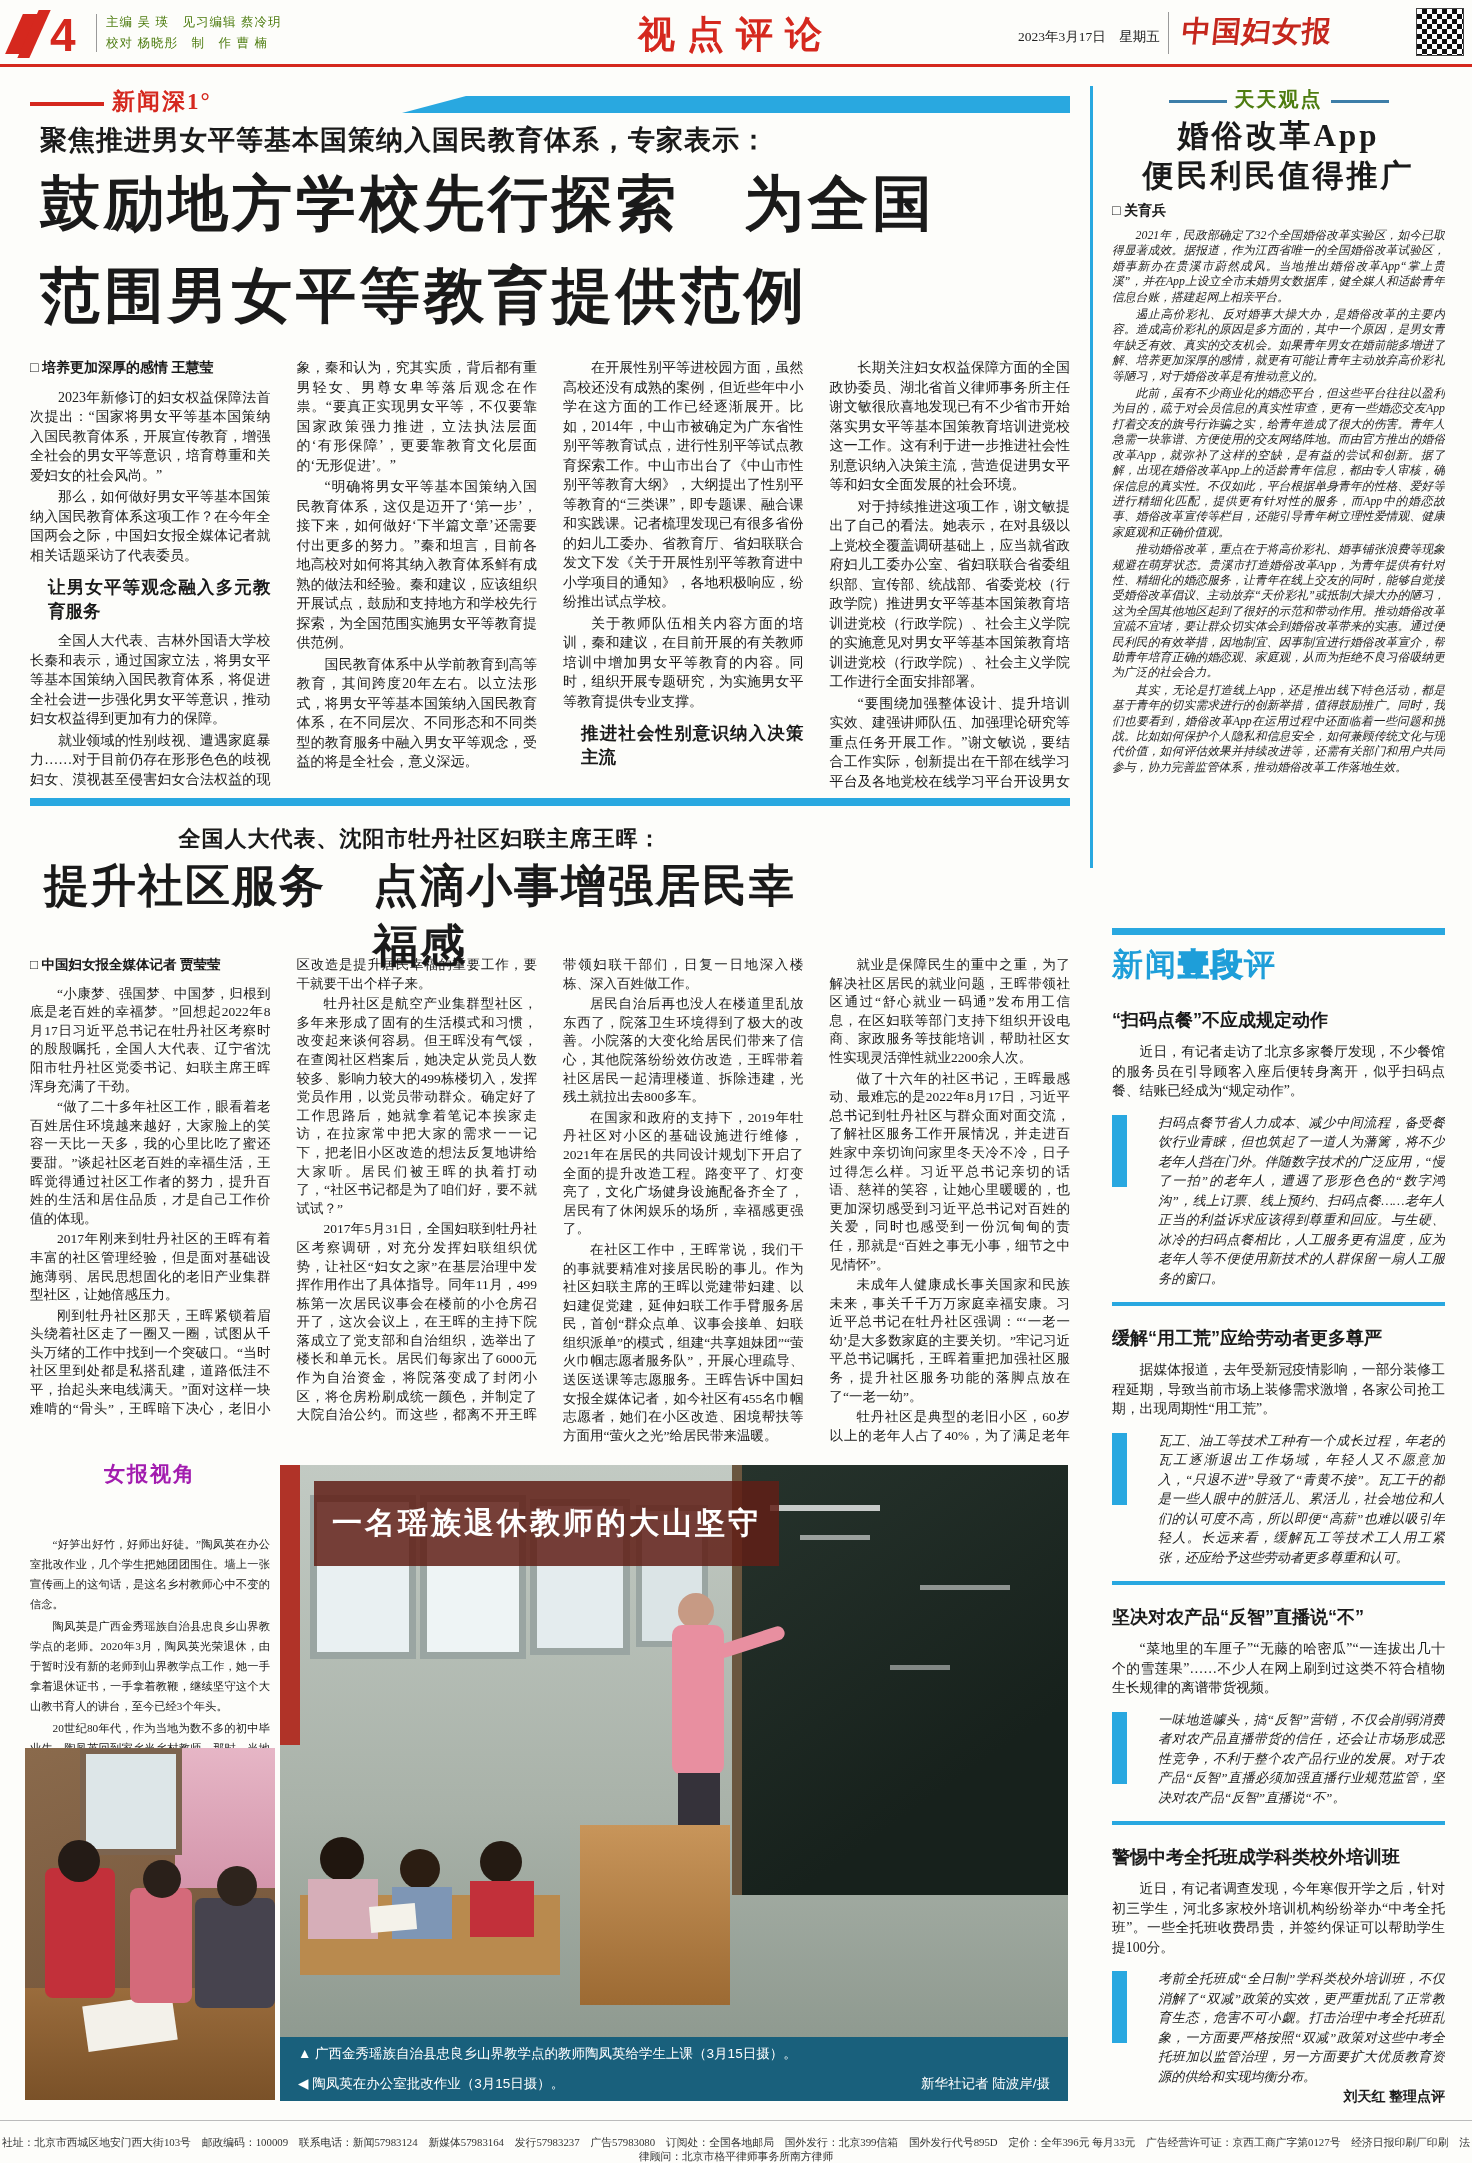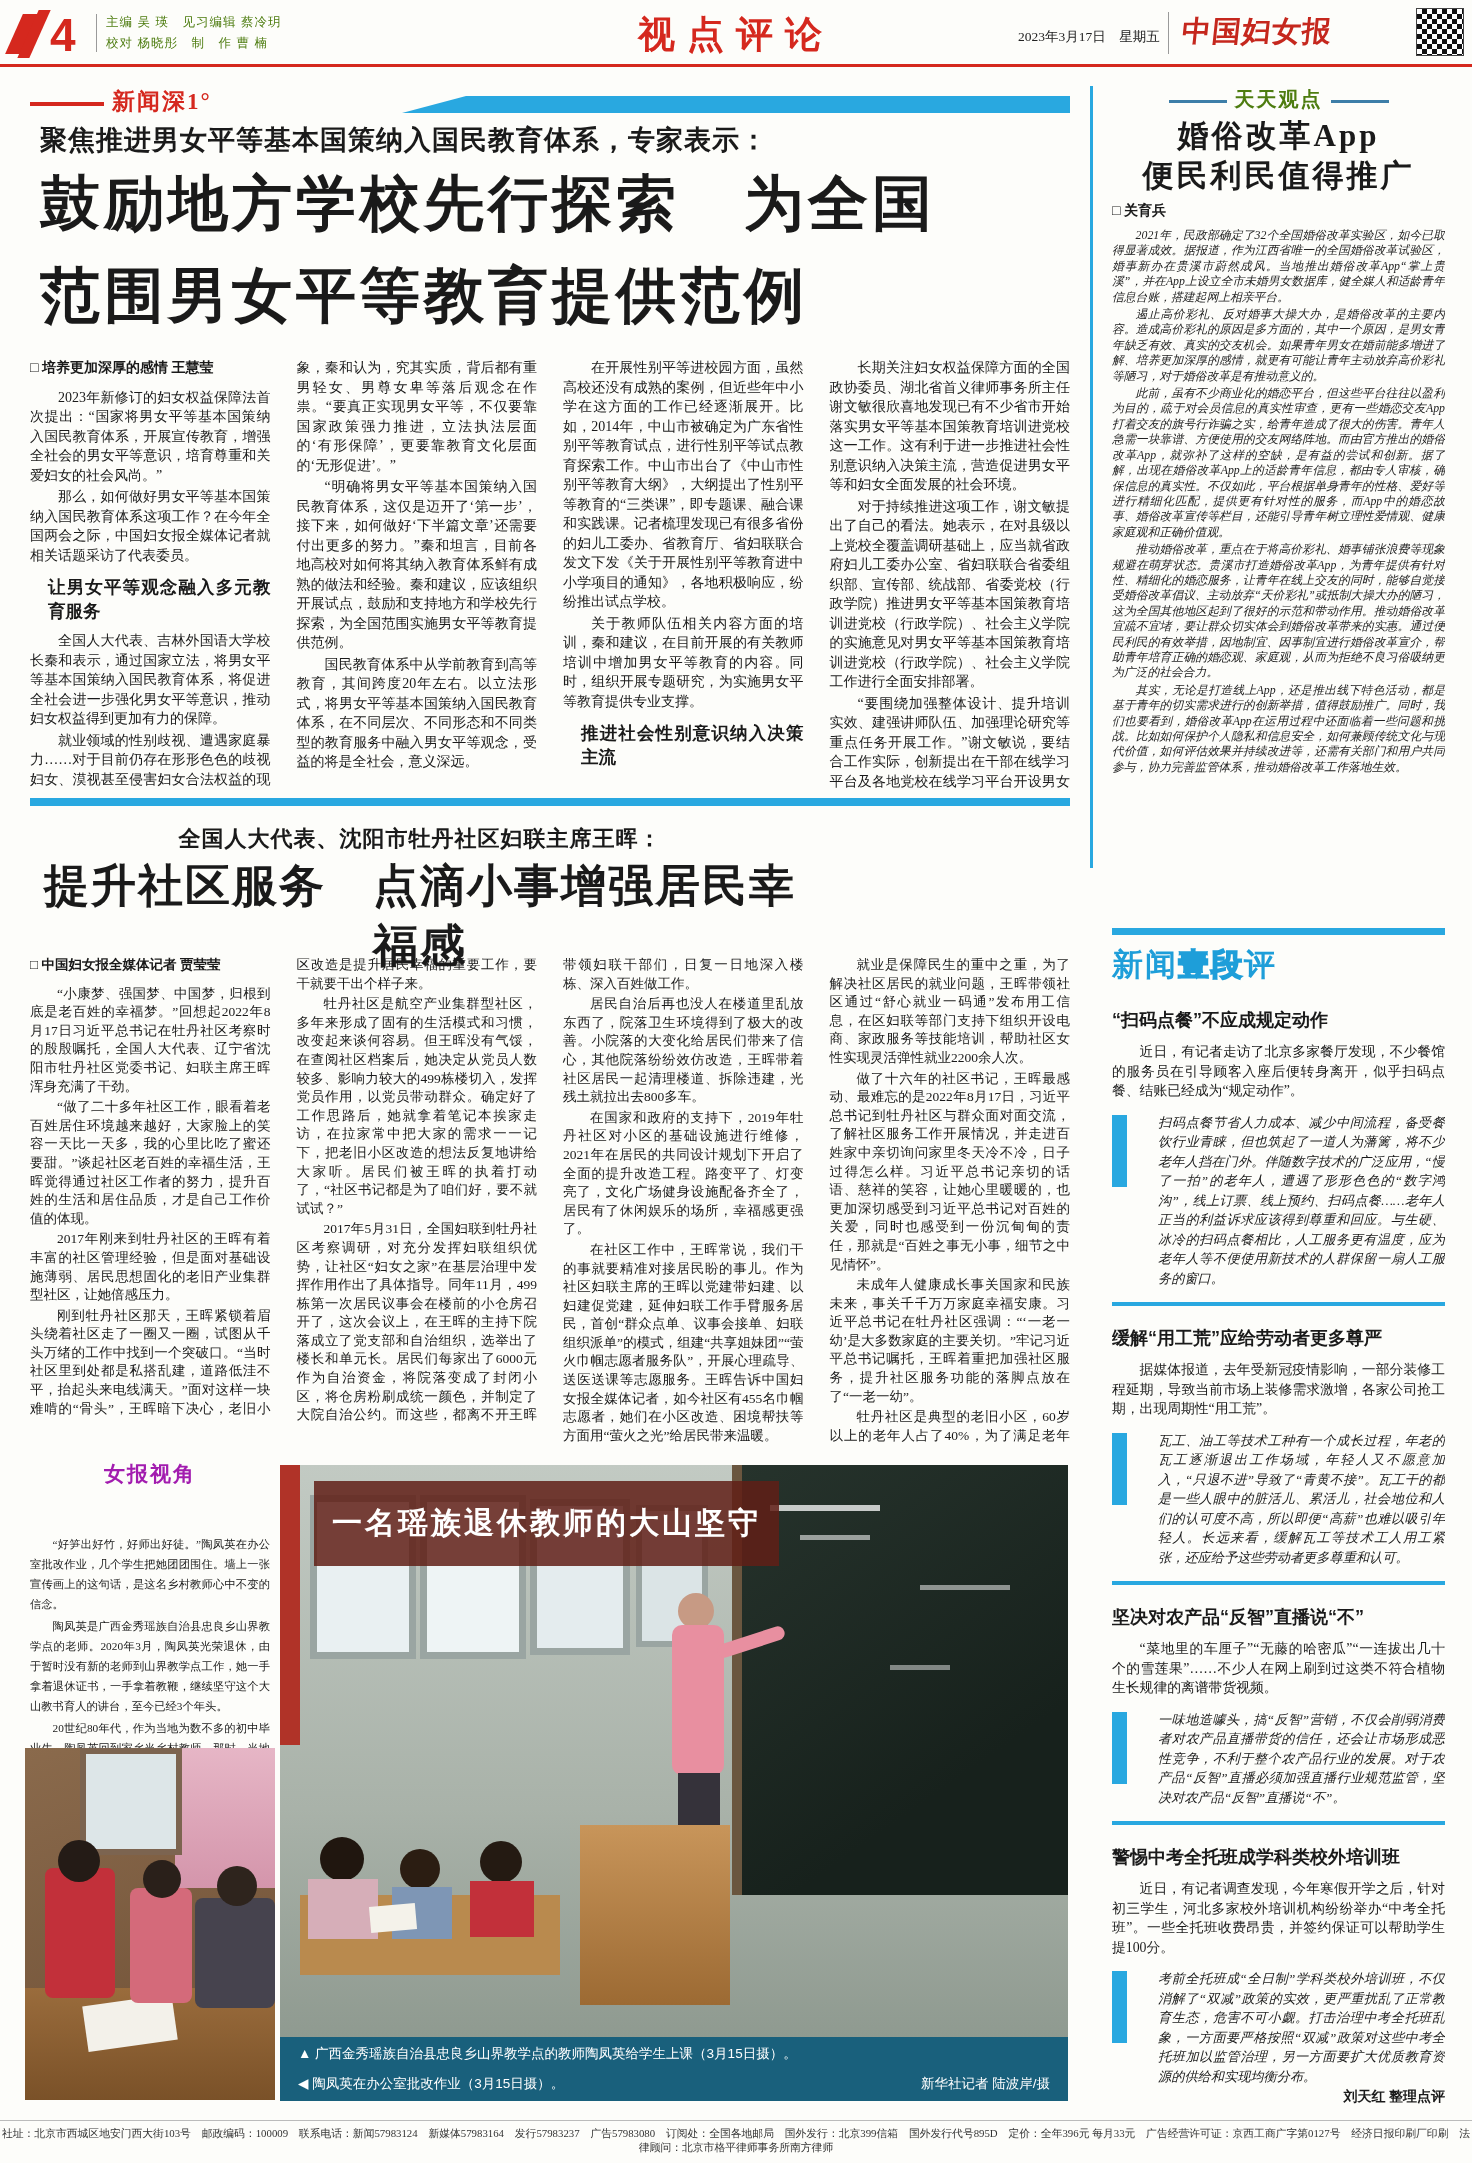--- a/index.html
+++ b/index.html
@@ -80,21 +80,21 @@
   .cap-box{left:280px;top:2037px;width:788px;height:64px;background:#19607c;color:#fff;
            font-size:13.5px;font-family:"Liberation Sans","DejaVu Sans",sans-serif;}
   .cap-box .r1{position:absolute;left:18px;top:8px;}
   .cap-box .r2{position:absolute;left:18px;bottom:8px;}
   .cap-box .ph{position:absolute;right:18px;bottom:8px;}
 
   
   .sh{position:absolute;}
 
   
-  .pfoot{left:0;top:2120px;width:1472px;border-top:1px solid #bbb;padding-top:6px;
+  .pfoot{left:0;top:2120px;width:1472px;border-top:1px solid #bbb;padding-top:15px;
          text-align:center;font-size:10.8px;color:#333;}
 </style>
 </head>
 <body>
 
 <div class="page">
 
   <div class="abs hdr-flag">
     <div class="s1"></div>
       <div class="s2"></div>

